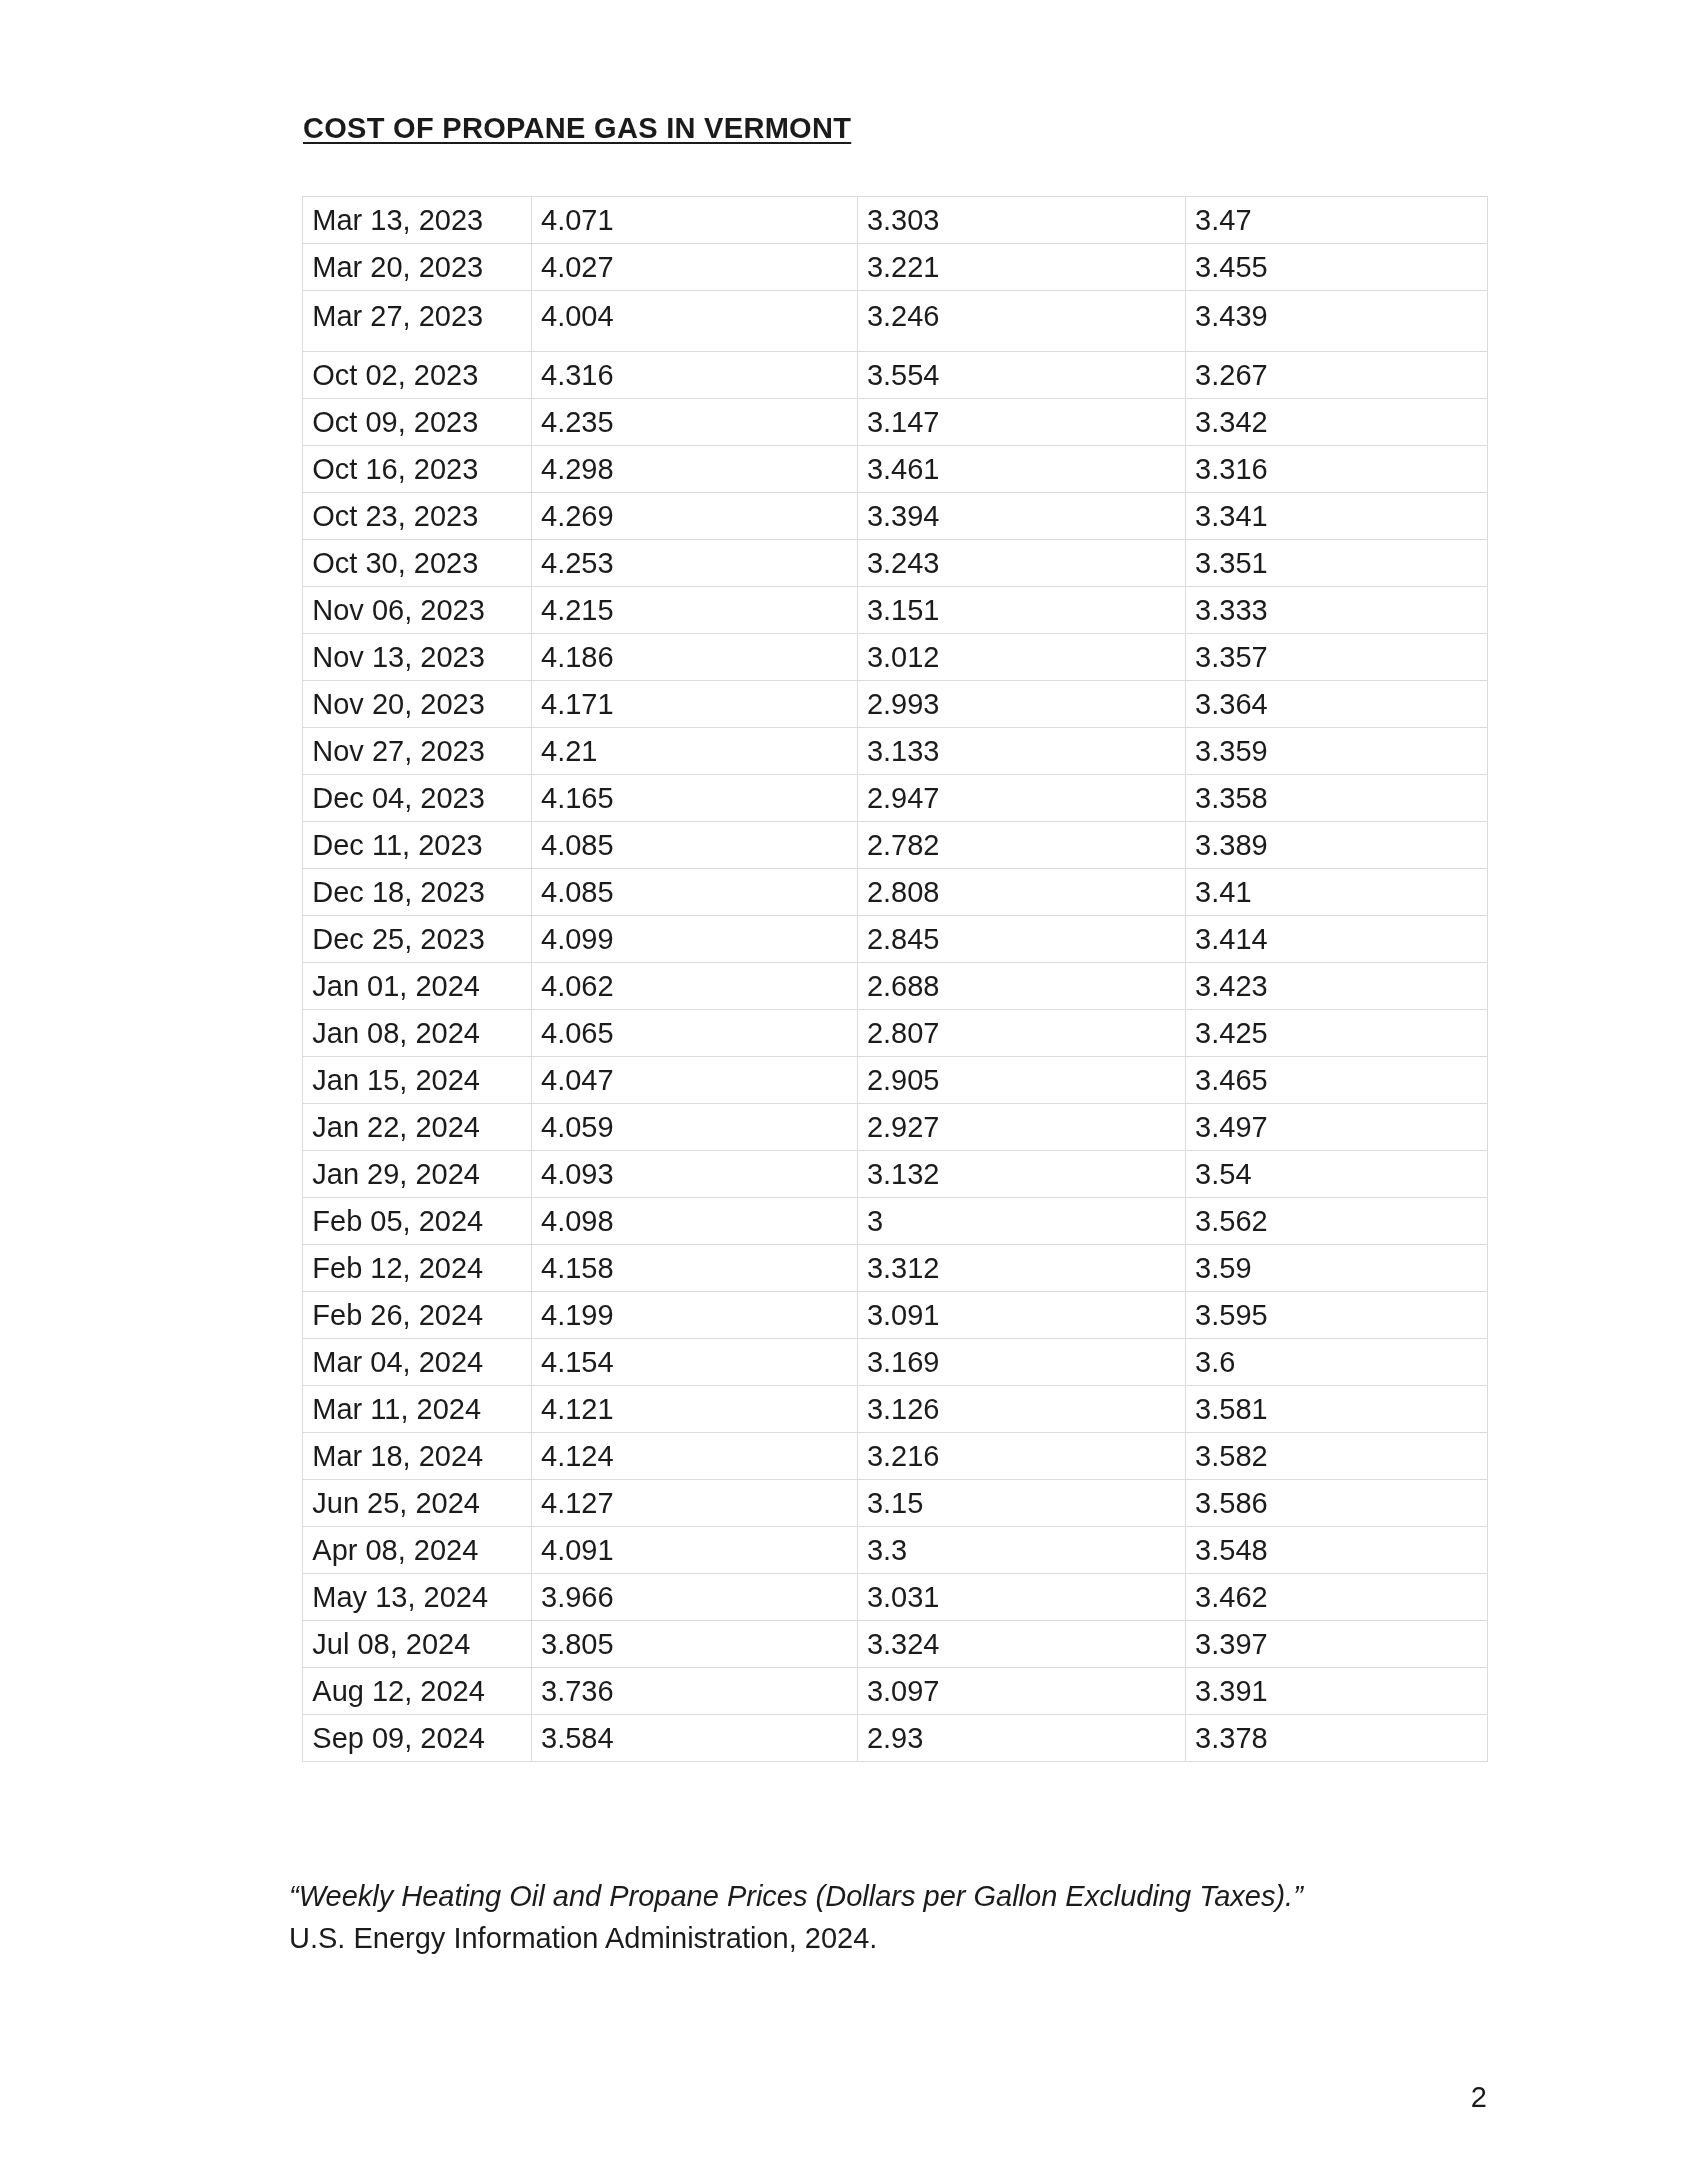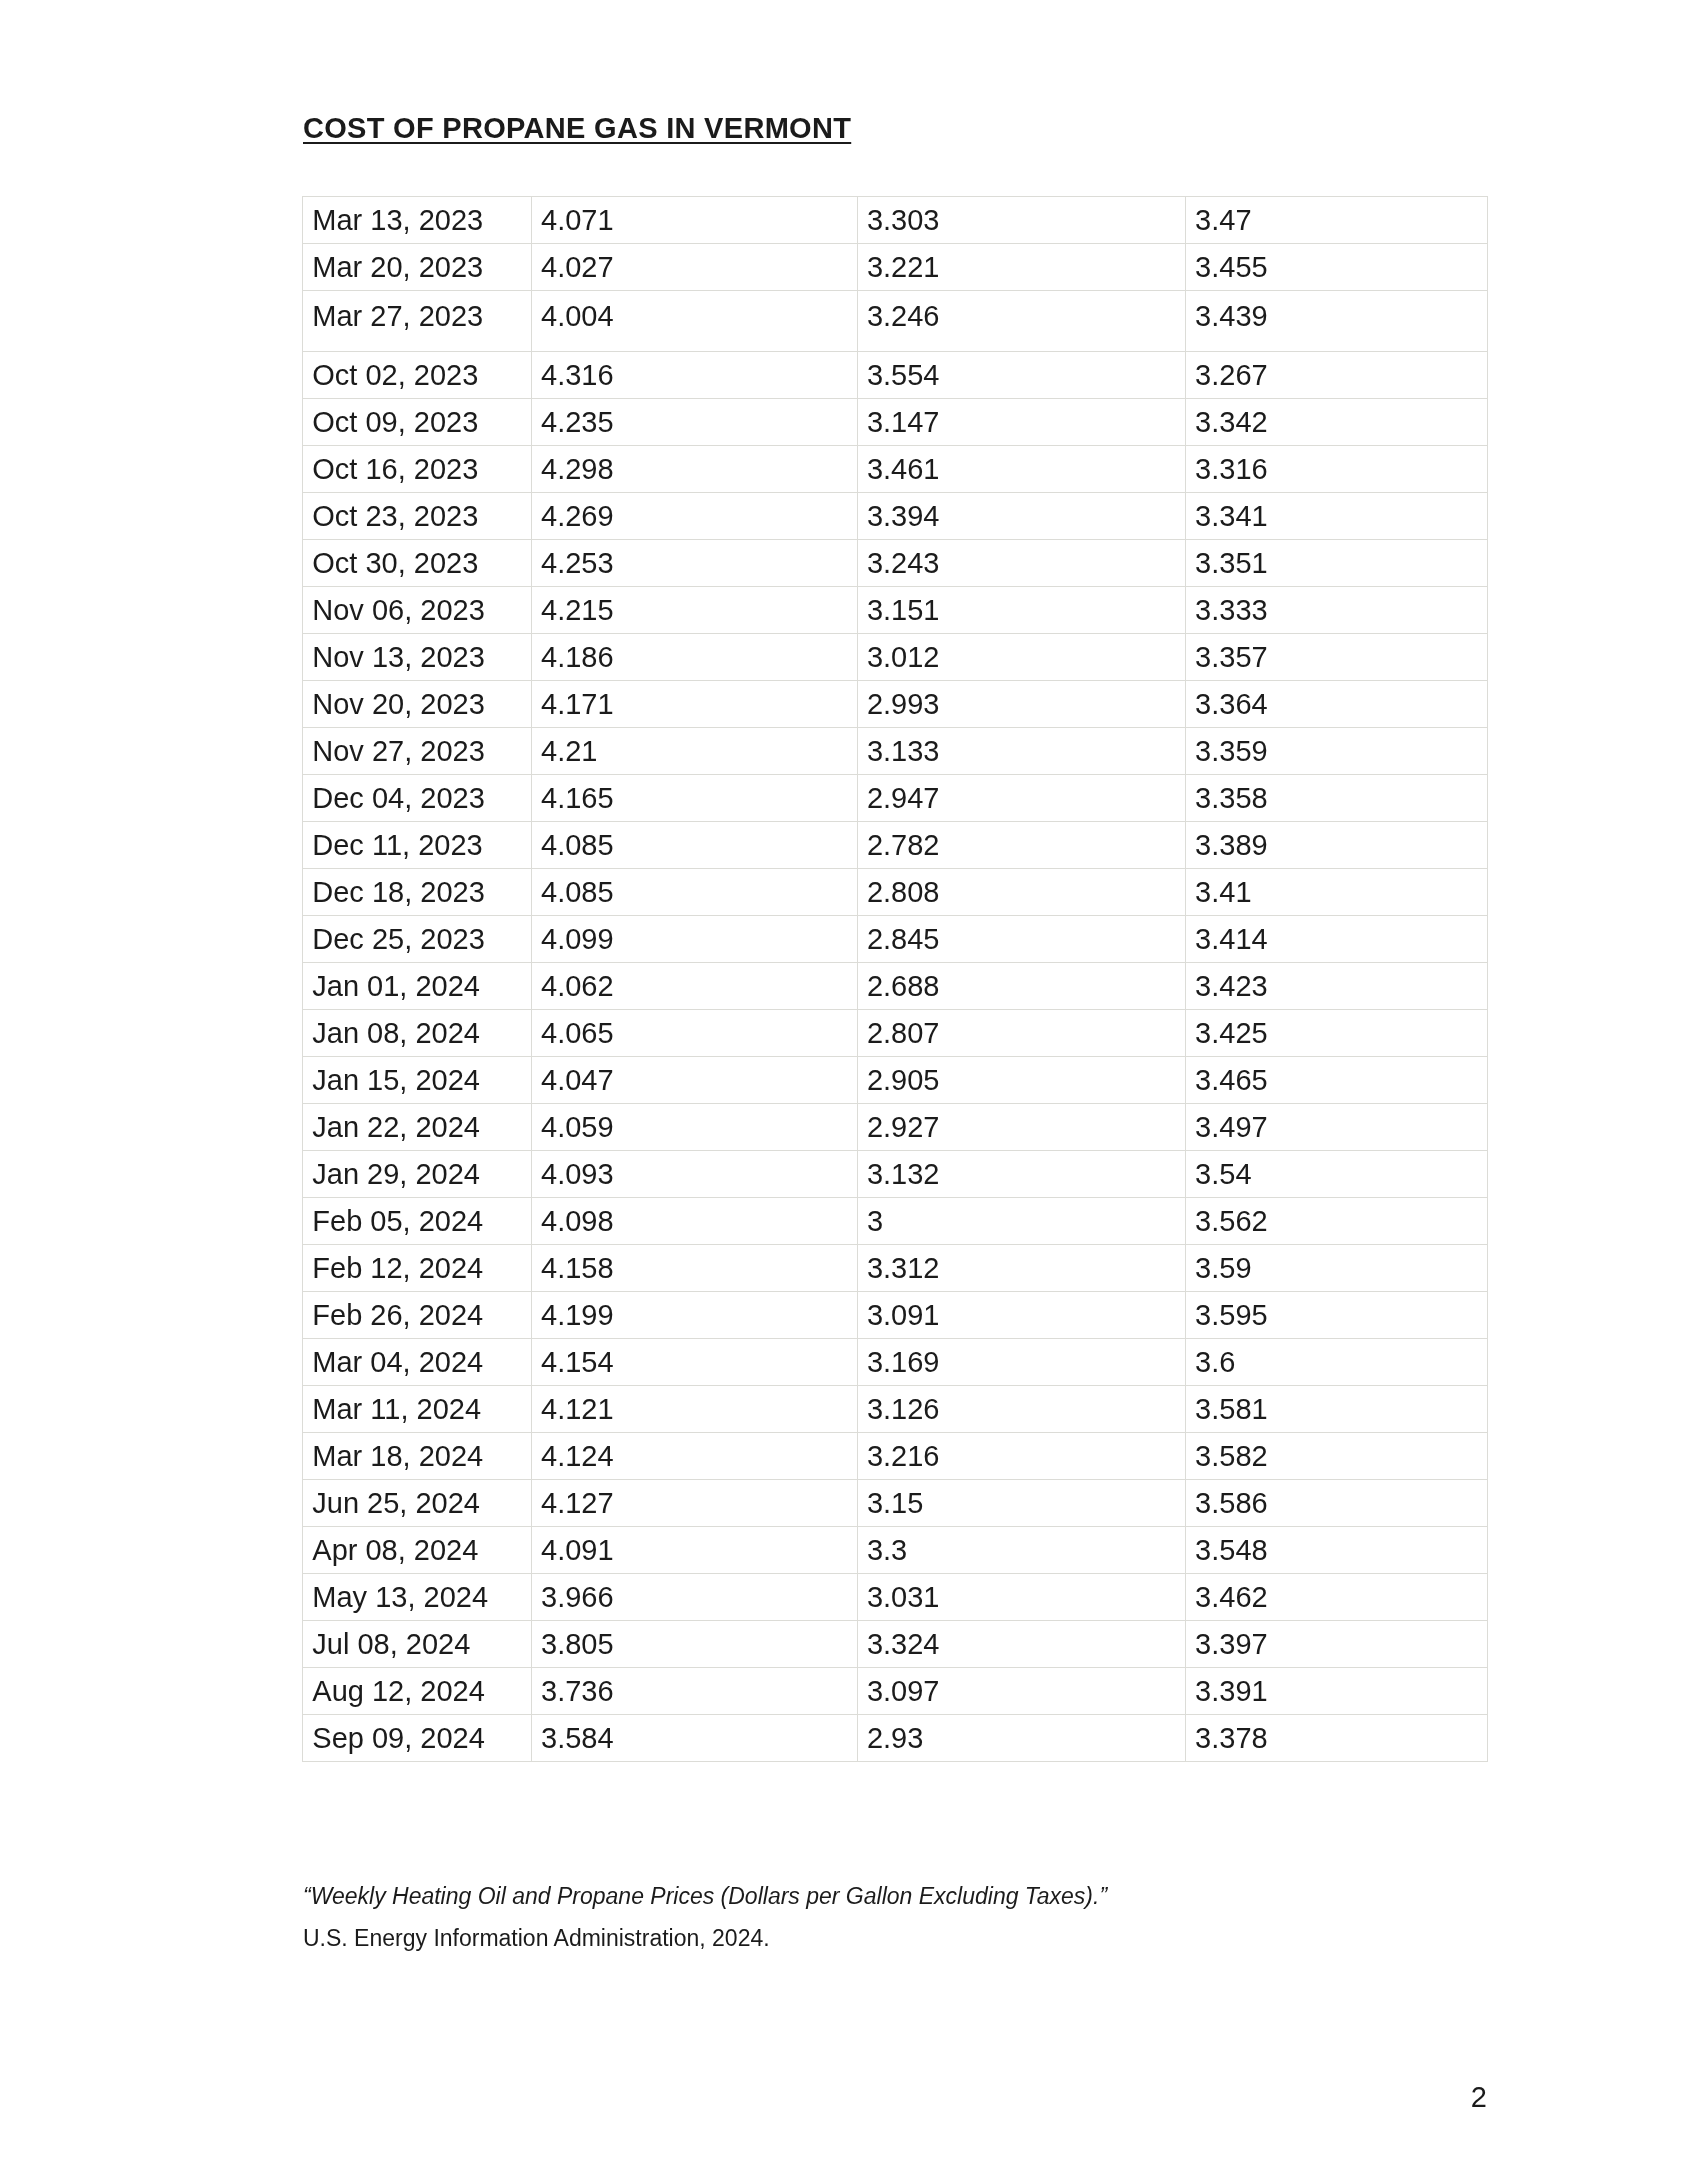--- a/index.html
+++ b/index.html
@@ -48,23 +48,23 @@
     vertical-align: middle;
     white-space: nowrap;
     overflow: hidden;
   }
   table.price-table tr.tall td {
     height: 51px;
     padding-bottom: 9px;
   }
   .citation {
     position: absolute;
-    left: 303px;
+    left: 289px;
     top: 1875px;
-    font-size: 23px;
+    font-size: 29px;
     line-height: 42px;
   }
   .citation .cite-line1 {
     font-style: italic;
   }
   .page-number {
     position: absolute;
     top: 2081px;
     right: 200px;
     font-size: 29px;

